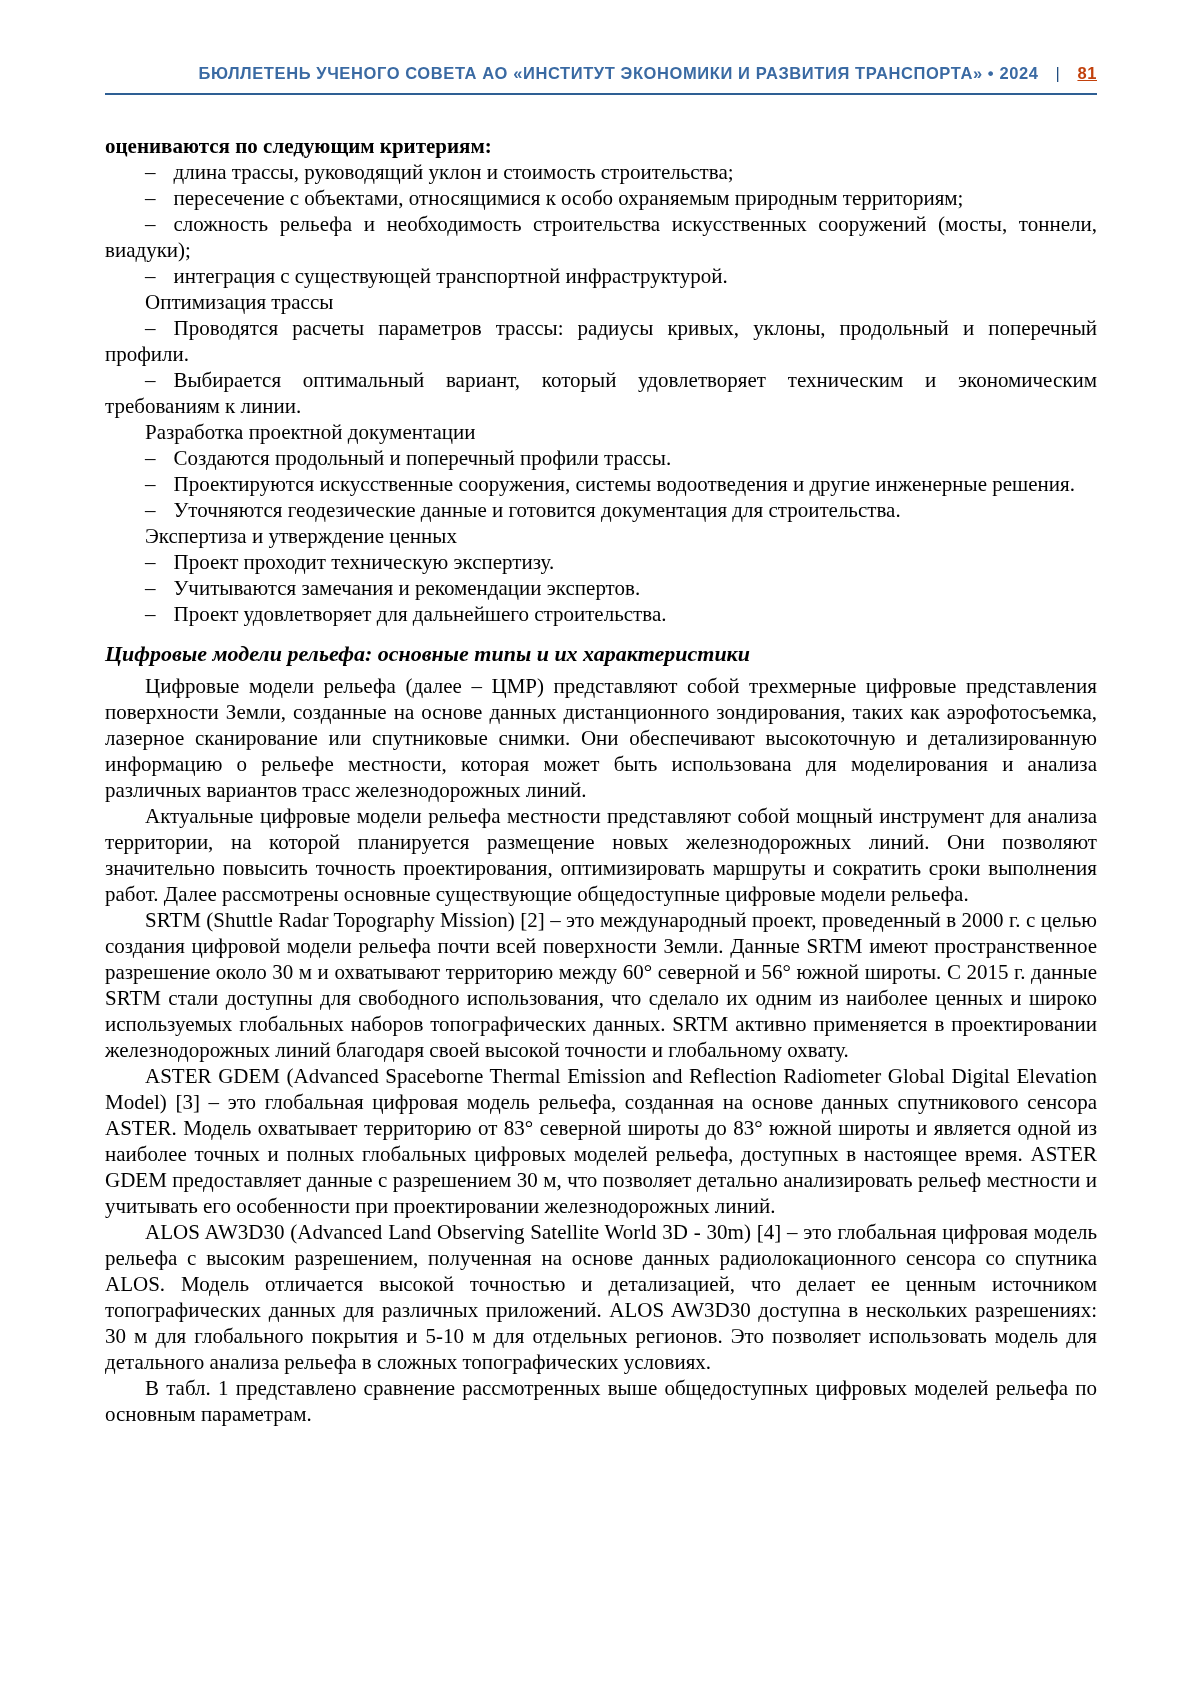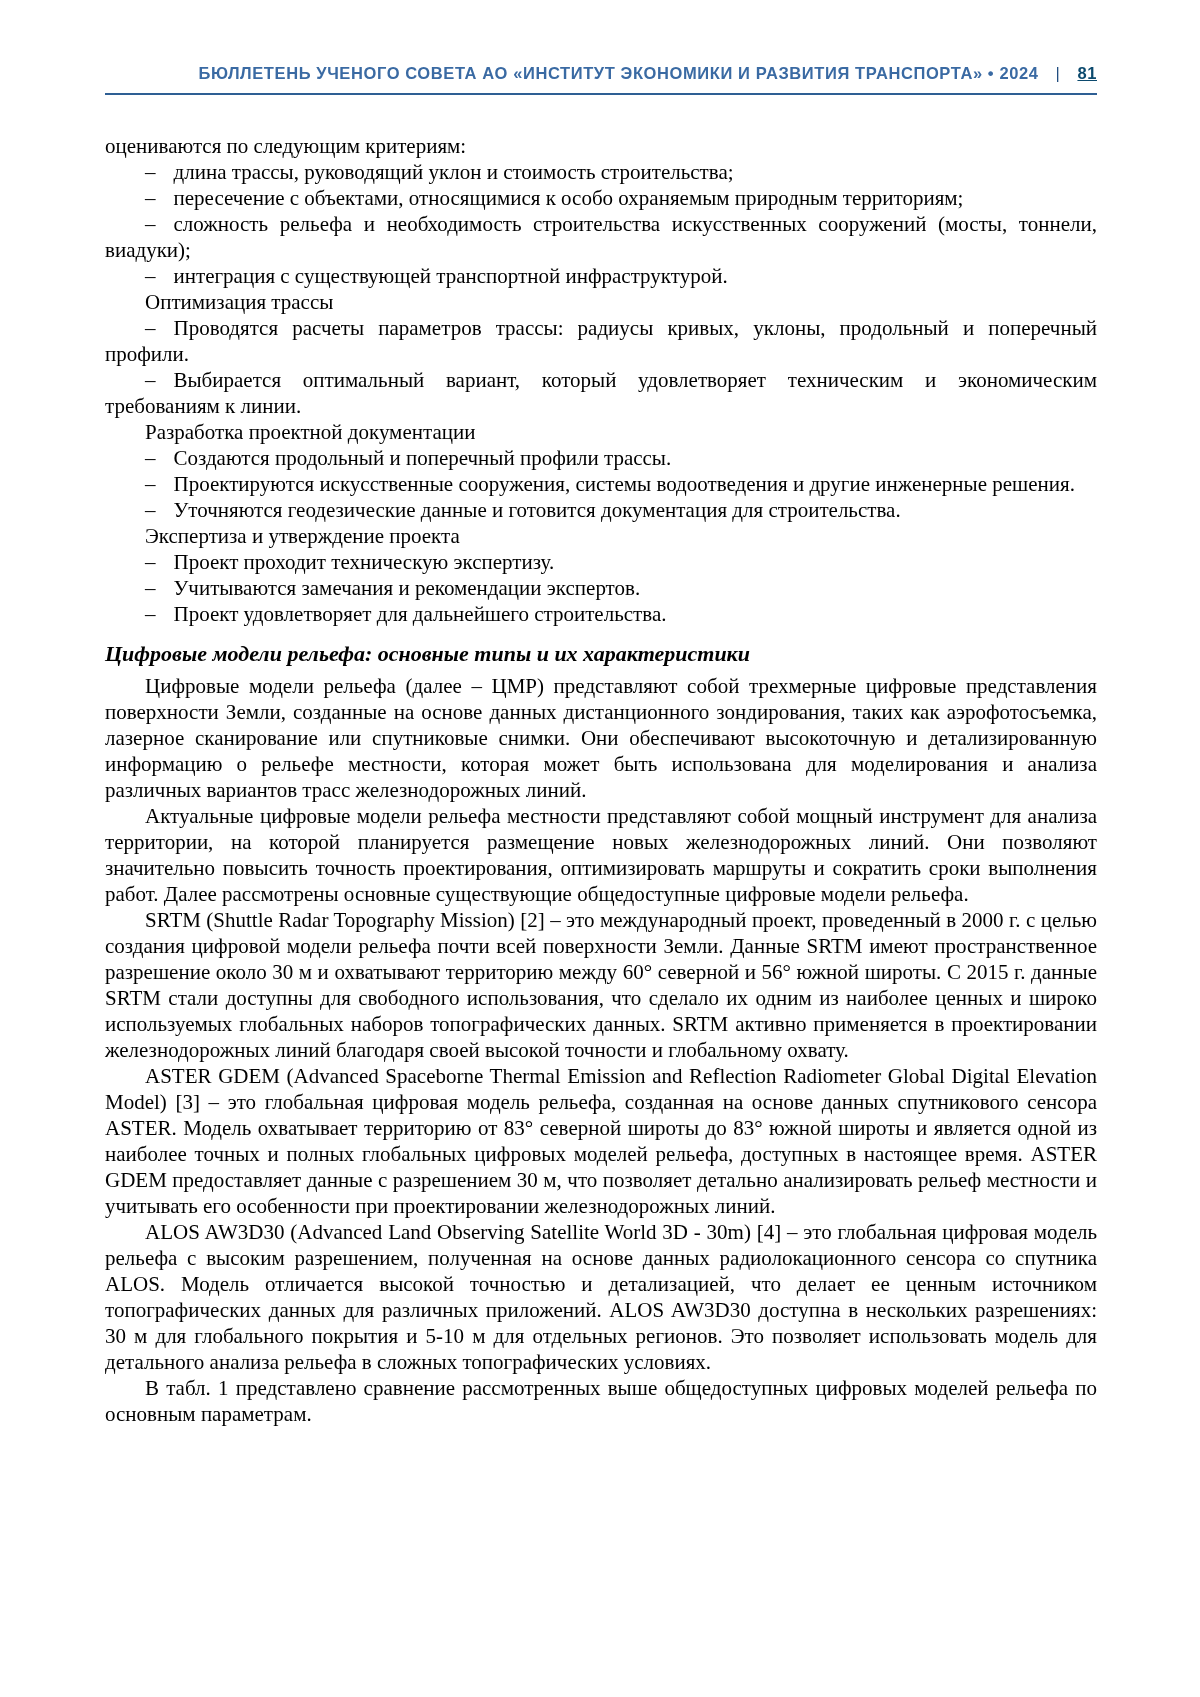--- a/index.html
+++ b/index.html
@@ -21,30 +21,30 @@
     border-bottom: 2px solid #2e5f94;
     text-align: right;
     font-family: "Liberation Sans", sans-serif;
     font-weight: 700;
     font-size: 16.5px;
     letter-spacing: 0.6px;
     color: #3a6aa3;
     white-space: nowrap;
   }
   .header .sep { color: #224e80; margin: 0 17px; font-weight: 400; }
-  .header .pageno { color: #0c4a6e; text-decoration: underline; }
+  .header .pageno { color: #c2410c; text-decoration: underline; }
   .body {
     padding-top: 38px;
     font-size: 21px;
     line-height: 26px;
     text-align: justify;
   }
   .body p { margin: 0; text-align: justify; }
   .indent { text-indent: 40px; }
-  .noindent { text-indent: 0; }
+  .noindent { text-indent: 0; font-weight: bold; }
   .li { text-indent: 40px; }
   .li .gap { display: inline-block; width: 18px; }
   .subhead { font-weight: normal; text-indent: 40px; text-align: left; }
   .section-heading {
     font-family: Liberation Serif, serif;
     font-weight: bold;
     font-style: italic;
     font-size: 22px;
     text-indent: 0;
     text-align: left;
@@ -72,21 +72,21 @@
 
     <p class="subhead">Оптимизация трассы</p>
     <p class="li"><span>–</span><span class="gap"></span><span>Проводятся расчеты параметров трассы: радиусы кривых, уклоны, продольный и поперечный профили.</span></p>
     <p class="li"><span>–</span><span class="gap"></span><span>Выбирается оптимальный вариант, который удовлетворяет техническим и экономическим требованиям к линии.</span></p>
 
     <p class="subhead">Разработка проектной документации</p>
     <p class="li"><span>–</span><span class="gap"></span><span>Создаются продольный и поперечный профили трассы.</span></p>
     <p class="li"><span>–</span><span class="gap"></span><span>Проектируются искусственные сооружения, системы водоотведения и другие инженерные решения.</span></p>
     <p class="li"><span>–</span><span class="gap"></span><span>Уточняются геодезические данные и готовится документация для строительства.</span></p>
 
-    <p class="subhead">Экспертиза и утверждение проекта</p>
+    <p class="subhead">Экспертиза и утверждение ценных</p>
     <p class="li"><span>–</span><span class="gap"></span><span>Проект проходит техническую экспертизу.</span></p>
     <p class="li"><span>–</span><span class="gap"></span><span>Учитываются замечания и рекомендации экспертов.</span></p>
     <p class="li"><span>–</span><span class="gap"></span><span>Проект удовлетворяет для дальнейшего строительства.</span></p>
 
     <p class="section-heading">Цифровые модели рельефа: основные типы и их характеристики</p>
 
     <p class="indent">Цифровые модели рельефа (далее – ЦМР) представляют собой трехмерные цифровые представления поверхности Земли, созданные на основе данных дистанционного зондирования, таких как аэрофотосъемка, лазерное сканирование или спутниковые снимки. Они обеспечивают высокоточную и детализированную информацию о рельефе местности, которая может быть использована для моделирования и анализа различных вариантов трасс железнодорожных линий.</p>
     <p class="indent">Актуальные цифровые модели рельефа местности представляют собой мощный инструмент для анализа территории, на которой планируется размещение новых железнодорожных линий. Они позволяют значительно повысить точность проектирования, оптимизировать маршруты и сократить сроки выполнения работ. Далее рассмотрены основные существующие общедоступные цифровые модели рельефа.</p>
 
     <p class="indent"><span class="lead">SRTM (Shuttle Radar Topography Mission)</span>

